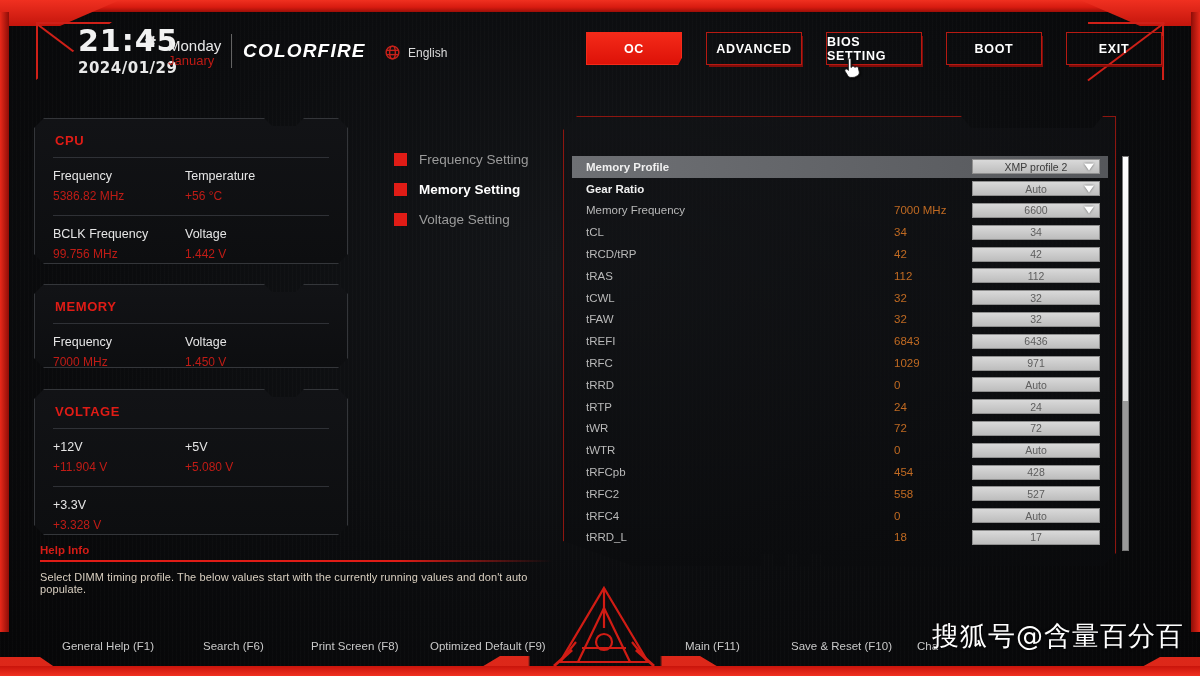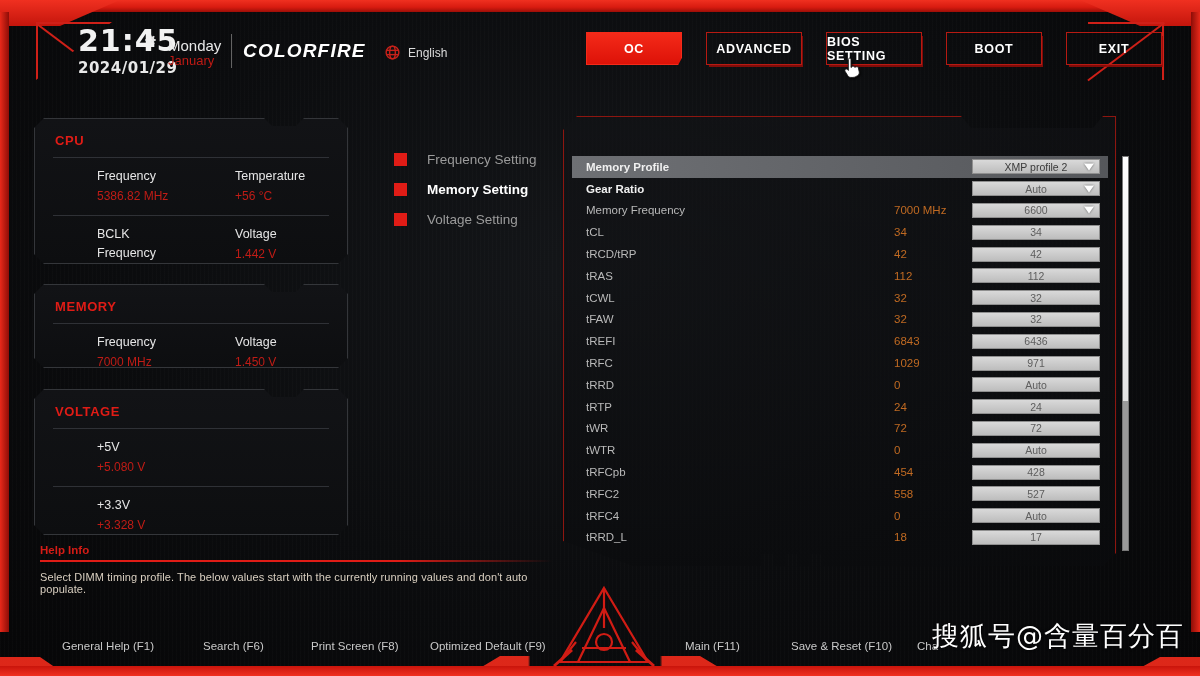--- a/index.html
+++ b/index.html
@@ -115,37 +115,37 @@
     background: linear-gradient(180deg, #121316 0%, #0d0e10 100%);
     border: 1px solid #34363a;
     clip-path: polygon(0 10px, 10px 0, 230px 0, 238px 8px, 262px 8px, 270px 0, 304px 0, 314px 10px, 314px calc(100% - 10px), 304px 100%, 10px 100%, 0 calc(100% - 10px));
   }
   .card-title {
     font-size: 13px; font-weight: bold; color: #e01c16; letter-spacing: .6px;
     margin: 14px 0 0 20px;
   }
   .card-rule { height: 1px; background: #2f3136; margin: 9px 18px 0 18px; }
   .kv-row { display: flex; padding: 9px 18px 0 18px; }
-  .kv { width: 132px; margin-left: 44px; }
+  .kv { width: 132px; }
   .kv-label { font-size: 12.5px; color: #e6e6e6; line-height: 19px; }
   .kv-value { font-size: 12px; color: #c01c16; line-height: 20px; }
   .zig { margin: 6px 0 0 18px; width: 64px; height: 14px; color: #3a3c40; }
 
   
   .help-wrap { position: absolute; left: 40px; top: 544px; width: 512px; }
   .help-title { font-size: 11.5px; font-weight: bold; color: #d61c16; }
   .help-rule {
     margin-top: 4px; height: 2px;
     background: linear-gradient(90deg,#e01c16 0%, #e01c16 70%, rgba(224,28,22,0) 100%);
   }
   .help-text { margin-top: 9px; font-size: 11px; color: #d9cfc0; letter-spacing: .1px; }
 
   
   .midmenu { position: absolute; left: 394px; top: 144px; }
-  .mid-item { display: flex; align-items: center; gap: 20px; height: 30px; }
+  .mid-item { display: flex; align-items: center; gap: 12px; height: 30px; }
   .mid-sq { width: 13px; height: 13px; background: #e01c16; }
   .mid-label { font-size: 13.5px; color: #9b9b9b; }
   .mid-item.active .mid-label { color: #ffffff; font-weight: bold; }
 
   
   .main-panel {
     position: absolute; left: 563px; top: 116px; width: 553px; height: 465px;
     border: 1px solid #8e1610;
     clip-path: polygon(
       14px 0, 398px 0, 408px 12px, 530px 12px, 540px 0, 553px 0,
@@ -301,20 +301,24 @@
           </div>
           <div class="kv">
             <div class="kv-label">Voltage</div>
             <div class="kv-value">1.450 V</div>
           </div>
         </div><div class="card-rule"></div><span class="zig"><svg viewBox="0 0 64 14" width="64" height="14" fill="none" stroke="currentColor" stroke-width="1.4">
             <path d="M2 13 L10 2 L14 13 M18 13 L26 2 L30 13 M34 13 L42 2 L46 13"></path>
           </svg></span></div>
       <div class="info-card" style="top: 389px; height: 146px;"><div class="card-title">VOLTAGE</div><div class="card-rule"></div><div class="kv-row">
           <div class="kv">
+            <div class="kv-label">+12V</div>
+            <div class="kv-value">+11.904 V</div>
+          </div>
+          <div class="kv">
             <div class="kv-label">+5V</div>
             <div class="kv-value">+5.080 V</div>
           </div>
         </div><div class="card-rule"></div><div class="kv-row">
           <div class="kv">
             <div class="kv-label">+3.3V</div>
             <div class="kv-value">+3.328 V</div>
           </div>
         </div><div class="card-rule"></div><span class="zig"><svg viewBox="0 0 64 14" width="64" height="14" fill="none" stroke="currentColor" stroke-width="1.4">
             <path d="M2 13 L10 2 L14 13 M18 13 L26 2 L30 13 M34 13 L42 2 L46 13"></path>

